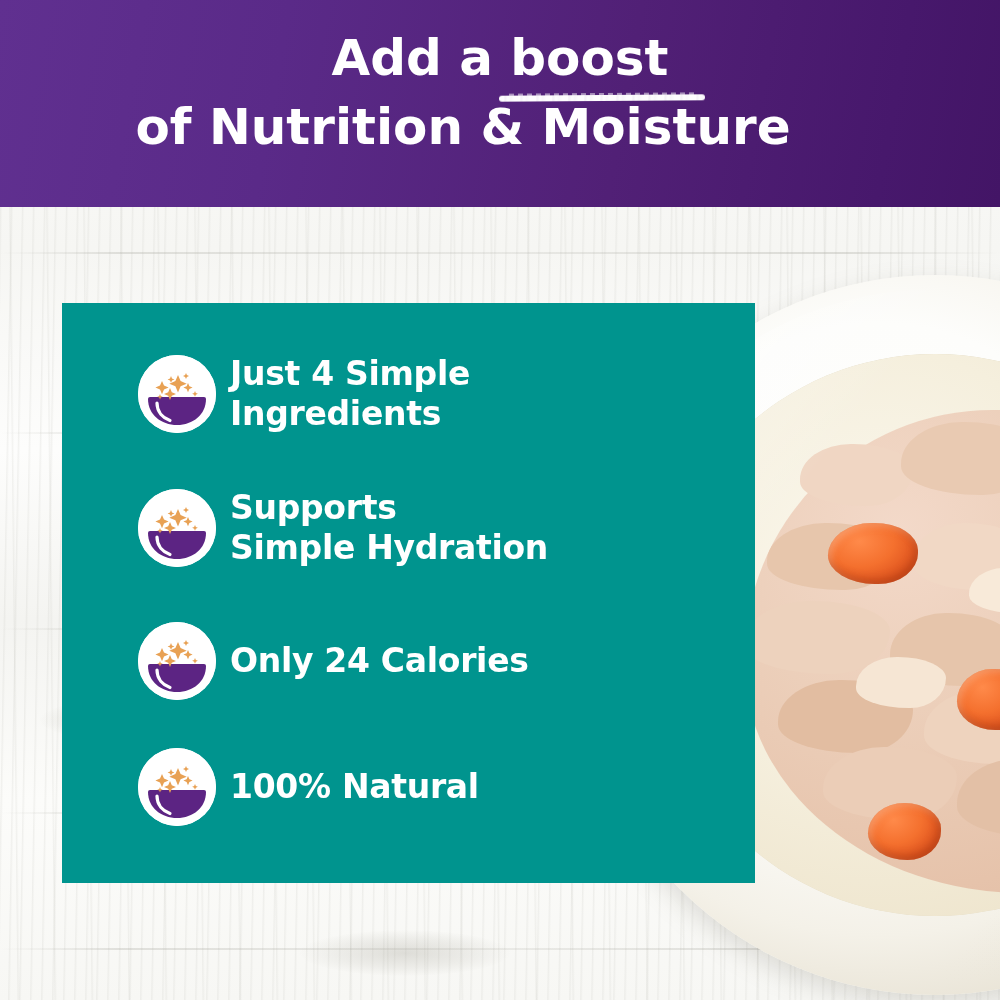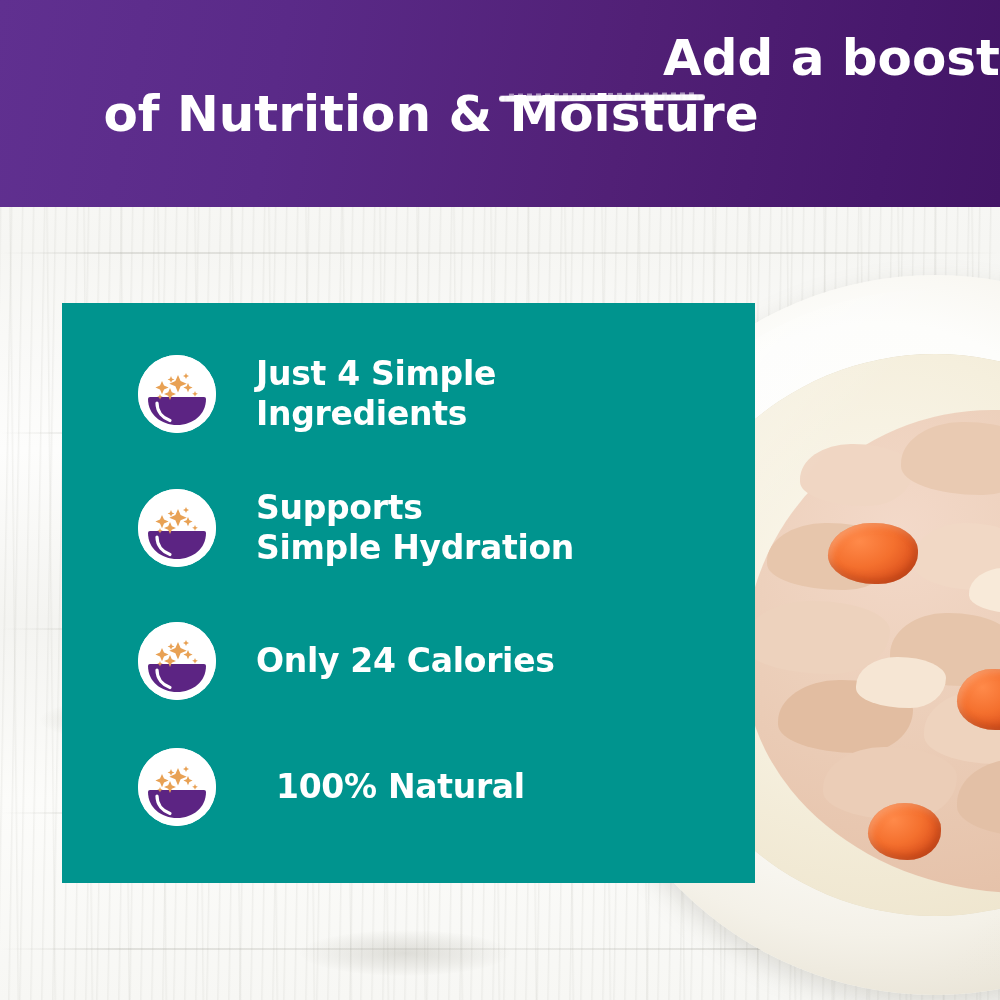--- a/index.html
+++ b/index.html
@@ -32,24 +32,24 @@
     background:linear-gradient(90deg,rgba(176,176,168,0) 0%,rgba(176,176,168,.34) 12%,rgba(176,176,168,.20) 50%,rgba(176,176,168,.38) 84%,rgba(176,176,168,0) 100%);}
   .knot{position:absolute;border-radius:50%;
     background:radial-gradient(ellipse at 50% 50%, rgba(170,168,158,.34) 0%, rgba(170,168,158,.14) 45%, rgba(170,168,158,0) 72%);}
 
   
   .header{
     position:absolute;left:0;top:0;width:1000px;height:207px;
     background:linear-gradient(100deg,#603090 0%,#5a2a88 28%,#512076 62%,#47186c 88%,#431566 100%);
     overflow:hidden;
   }
-  .h-line1{position:absolute;top:30px;left:0;width:1000px;text-align:right;
+  .h-line1{position:absolute;top:30px;left:0;width:1000px;text-align:center;
     font-size:50px;line-height:56px;font-weight:bold;color:#fff;}
-  .h-line2{position:absolute;top:84px;left:0;width:862px;text-align:center;
-    font-size:50px;line-height:60px;font-weight:bold;color:#fff;}
+  .h-line2{position:absolute;top:97px;left:0;width:862px;text-align:center;
+    font-size:50px;line-height:60px;font-weight:bold;color:#fff;padding-left:32px;}
   .boost-underline{
     position:absolute;left:499px;top:95px;width:206px;height:6px;
     background:
       repeating-linear-gradient(92deg,
         rgba(255,255,255,.95) 0px, rgba(255,255,255,.95) 5px,
         rgba(255,255,255,.55) 6px, rgba(255,255,255,.95) 9px,
         rgba(255,255,255,.75) 12px, rgba(255,255,255,.98) 16px),
       rgba(255,255,255,.85);
     border-radius:3px;
     transform:rotate(-0.4deg);
@@ -104,21 +104,21 @@
     background:#00948E;
   }
 
   
   .feature{position:absolute;display:flex;align-items:center;}
   .icon-wrap{
     position:relative;width:78px;height:78px;border-radius:50%;
     background:#ffffff;flex:0 0 78px;
   }
   .feature-label{
-    margin-left:40px;color:#ffffff;font-weight:bold;
+    margin-left:14px;color:#ffffff;font-weight:bold;
     font-size:33px;line-height:40px;letter-spacing:-0.3px;
     font-family:"DejaVu Sans","Liberation Sans",sans-serif;
     white-space:pre-line;
   }
 </style>
 </head>
 <body>
 
 <div class="canvas">
 
@@ -226,21 +226,21 @@
         <path d="M50 28 l1.4 3.2 3.2 1.4 -3.2 1.4 -1.4 3.2 -1.4 -3.2 -3.2 -1.4 3.2 -1.4 z" fill="#E8A154"></path>
         <path d="M33 21 l1.0 2.4 2.4 1.0 -2.4 1.0 -1.0 2.4 -1.0 -2.4 -2.4 -1.0 2.4 -1.0 z" fill="#E8A154"></path>
         <path d="M48 18 l0.9 2.1 2.1 0.9 -2.1 0.9 -0.9 2.1 -0.9 -2.1 -2.1 -0.9 2.1 -0.9 z" fill="#E8A154"></path>
         <path d="M57 36 l0.85 2.0 2.0 0.85 -2.0 0.85 -0.85 2.0 -0.85 -2.0 -2.0 -0.85 2.0 -0.85 z" fill="#E8A154"></path>
         <path d="M22 39 l0.8 1.9 1.9 0.8 -1.9 0.8 -0.8 1.9 -0.8 -1.9 -1.9 -0.8 1.9 -0.8 z" fill="#E8A154"></path>
       </svg>
     </div>
     <div class="feature-label">Only 24 Calories</div>
   </div>
 
-  <div class="feature" style="left:138px;top:748px;gap:20px;">
+  <div class="feature" style="left:138px;top:748px;">
     <div class="icon-wrap">
       <svg viewBox="0 0 78 78" width="78" height="78">
         <circle cx="39" cy="39" r="39" fill="#ffffff"></circle>
         <path d="M12 42 h54 a2 2 0 0 1 2 2 c0 15.5 -13 26 -29 26 s-29 -10.5 -29 -26 a2 2 0 0 1 2 -2 z" fill="#5C2483"></path>
         <path d="M19 48 c0 9 6 15 13 17.5" stroke="#ffffff" stroke-width="3.2" fill="none" stroke-linecap="round"></path>
         <path d="M40 20 l2.6 6.1 6.1 2.6 -6.1 2.6 -2.6 6.1 -2.6 -6.1 -6.1 -2.6 6.1 -2.6 z" fill="#E8A154"></path>
         <path d="M24 26 l2.0 4.6 4.6 2.0 -4.6 2.0 -2.0 4.6 -2.0 -4.6 -4.6 -2.0 4.6 -2.0 z" fill="#E8A154"></path>
         <path d="M32 33 l1.8 4.2 4.2 1.8 -4.2 1.8 -1.8 4.2 -1.8 -4.2 -4.2 -1.8 4.2 -1.8 z" fill="#E8A154"></path>
         <path d="M50 28 l1.4 3.2 3.2 1.4 -3.2 1.4 -1.4 3.2 -1.4 -3.2 -3.2 -1.4 3.2 -1.4 z" fill="#E8A154"></path>
         <path d="M33 21 l1.0 2.4 2.4 1.0 -2.4 1.0 -1.0 2.4 -1.0 -2.4 -2.4 -1.0 2.4 -1.0 z" fill="#E8A154"></path>

